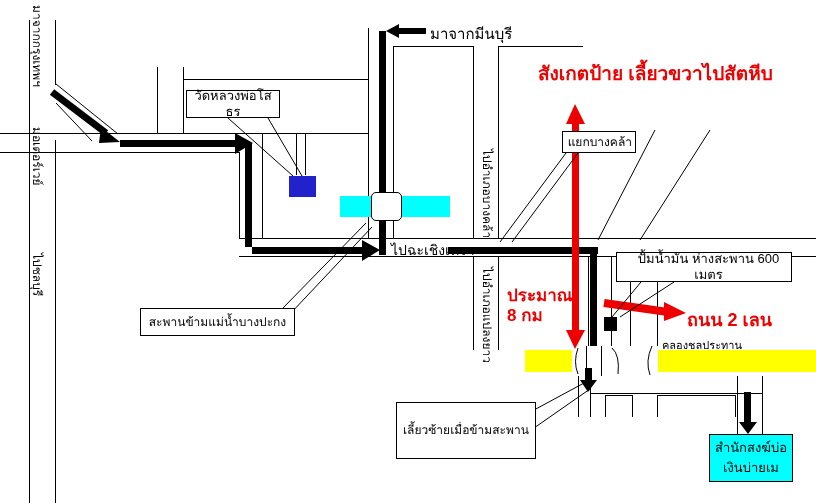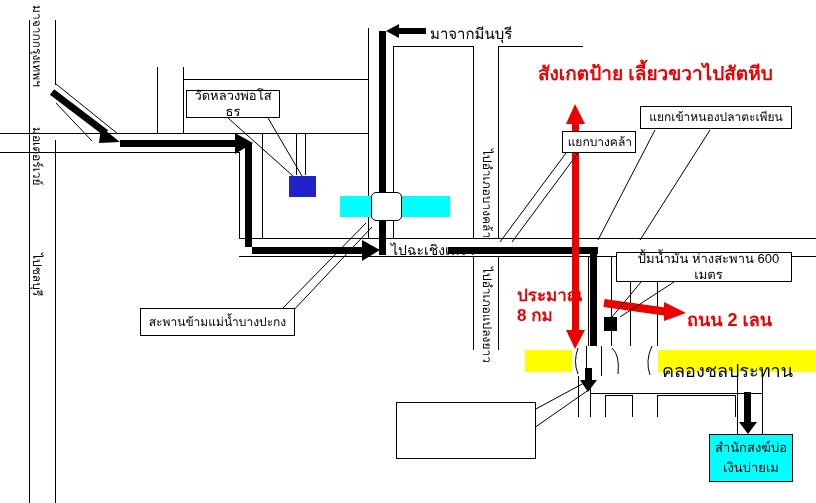--- a/index.html
+++ b/index.html
@@ -131,44 +131,42 @@
   </svg>
 
   <div class="vlabel" style="left:47px;top:5px;">มาจากกรุงเทพฯ</div>
   <div class="vlabel" style="left:47px;top:127px;">มอเตอร์เวย์</div>
   <div class="vlabel" style="left:47px;top:253px;">ไปชลบุรี</div>
   <div class="vlabel" style="left:497px;top:149px;">ไปอำเภอบางคล้า</div>
   <div class="vlabel" style="left:497px;top:267px;">ไปอำเภอแปลงยาว</div>
 
   <div class="txt" style="left:430px;top:22px;font-size:15px;">มาจากมีนบุรี</div>
   <div class="txt" style="left:391px;top:239px;font-size:14px;">ไปฉะเชิงเทรา</div>
-  <div class="txt" style="left:662px;top:356px;font-size:18px;">คลองชลประทาน</div>
+  <div class="txt" style="left:662px;top:336px;font-size:11px;">คลองชลประทาน</div>
 
   <div class="txt red" style="left:538px;top:58px;font-size:19px;">สังเกตป้าย เลี้ยวขวาไปสัตหีบ</div>
-  <div class="txt red" style="left:507px;top:286px;font-size:17px;line-height:20px;margin-left:10px;">
+  <div class="txt red" style="left:507px;top:286px;font-size:17px;line-height:20px;">
     <div>ประมาณ</div>
     <div>8 กม</div>
   </div>
   <div class="txt red" style="left:687px;top:305px;font-size:18px;">ถนน 2 เลน</div>
 
   <div class="callout" style="left:186px;top:90px;width:94px;height:28px;font-size:13px;">
     <span>วัดหลวงพ่อโสธร</span>
   </div>
   <div class="callout" style="left:562px;top:131px;width:74px;height:22px;font-size:12px;justify-content:flex-end;">
     <span>แยกบางคล้า</span>
   </div>
-  <div class="callout" style="left:640px;top:106px;width:152px;height:23px;font-size:12px;">
-    <span>แยกเข้าหนองปลาตะเพียน</span>
-  </div>
   <div class="callout" style="left:616px;top:252px;width:176px;height:30px;font-size:13px;padding-left:12px;">
     <span>ปั้มน้ำมัน ห่างสะพาน 600 เมตร</span>
   </div>
   <div class="callout" style="left:140px;top:308px;width:155px;height:28px;font-size:12px;">
     <span>สะพานข้ามแม่น้ำบางปะกง</span>
   </div>
   <div class="callout" style="left:396px;top:402px;width:140px;height:57px;font-size:12px;flex-direction:column;justify-content:space-around;align-items:flex-start;padding:4px 6px;">
+    <div>เลี้ยวซ้ายเมื่อข้ามสะพาน</div>
   </div>
   <div class="callout" style="left:709px;top:434px;width:84px;height:48px;font-size:13px;background:#00ffff;flex-direction:column;line-height:20px;">
     <div>สำนักสงฆ์บ่อ</div>
     <div>เงินบ่ายเม</div>
   </div>
 
 </div>
 
 </body></html>

